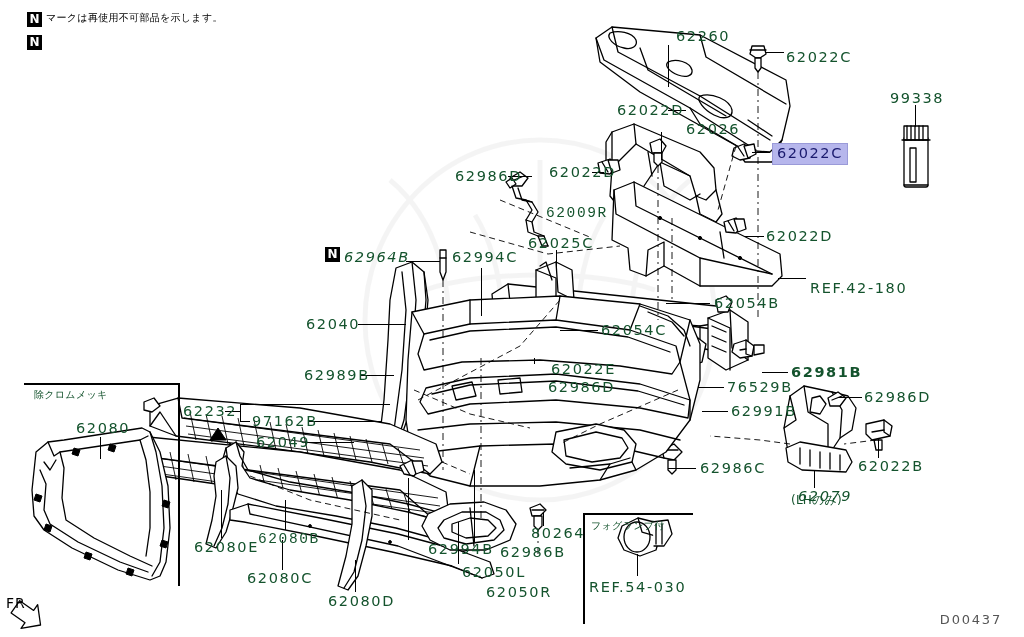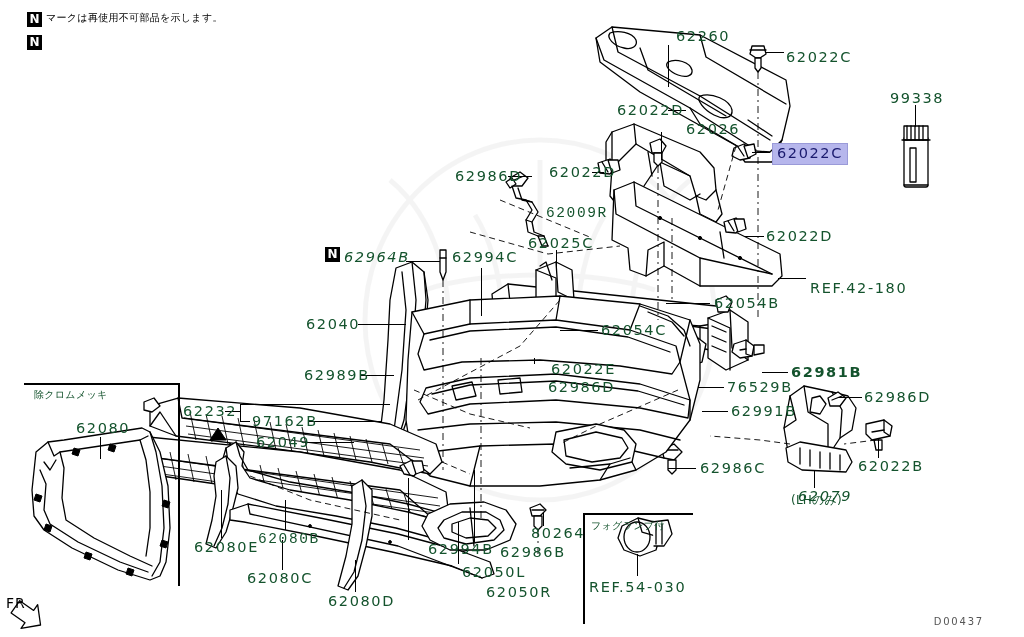--- a/index.html
+++ b/index.html
@@ -109,22 +109,22 @@
   .thin { fill: none; stroke: #000; stroke-width: 0.9; }
   .dash { fill: none; stroke: #000; stroke-width: 0.9; stroke-dasharray: 7 4 2 4; }
   .dash2 { fill: none; stroke: #000; stroke-width: 0.9; stroke-dasharray: 6 4; }
   
   .frtxt {
     position: absolute; left: 6px; top: 595px;
     font-size: 14px; letter-spacing: 1px; color: #000;
   }
   
   .docid {
-    position: absolute; right: 40px; bottom: 10px;
-    font-size: 10px; letter-spacing: 1.8px; color: #555;
+    position: absolute; right: 22px; bottom: 10px;
+    font-size: 13px; letter-spacing: 1.8px; color: #555;
   }
 </style>
 </head>
 <body>
 
 <div id="page">
 
   <svg class="watermark" viewBox="0 0 420 400">
     <g fill="none" stroke="#777" stroke-width="5">
       <ellipse cx="210" cy="200" rx="175" ry="180"></ellipse>

